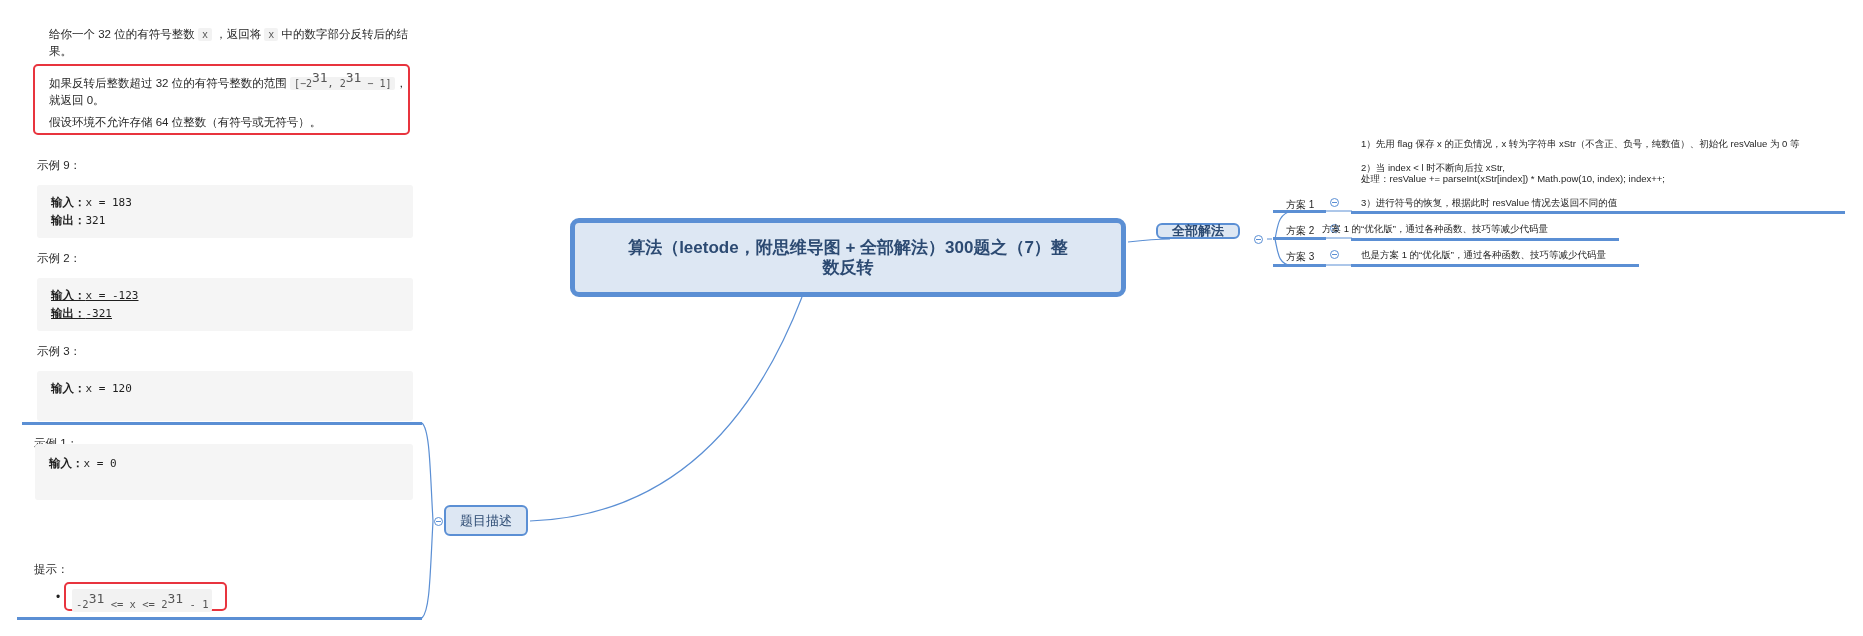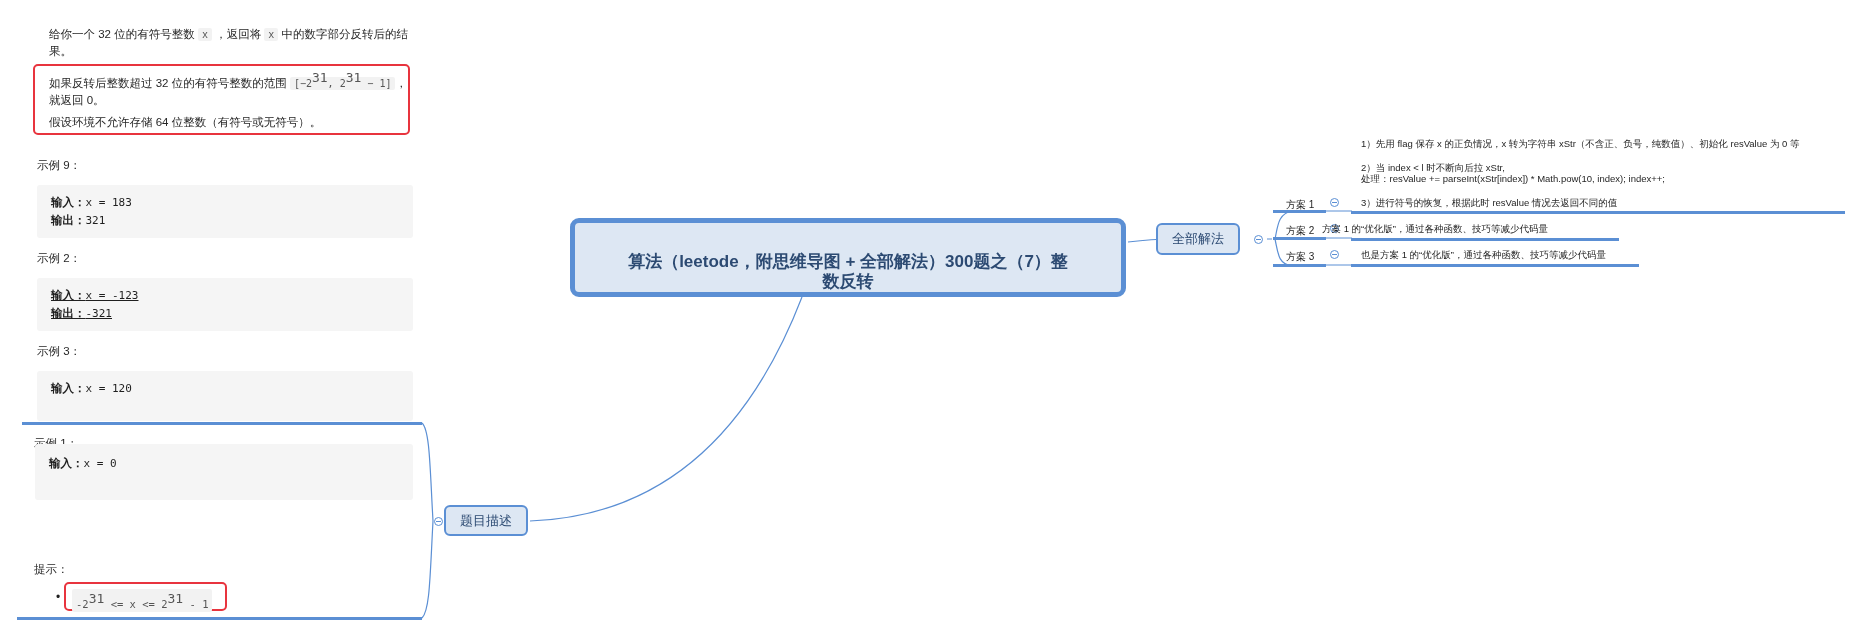--- a/index.html
+++ b/index.html
@@ -18,21 +18,21 @@
   .example-block { background: #f5f5f5; border-radius: 3px; font-size: 11.5px; color: #1f1f1f; }
   .example-block .line { height: 18px; line-height: 18px; }
   .example-block .lbl { font-weight: bold; }
   .example-block .val { font-family: "DejaVu Sans Mono", monospace; font-size: 11px; }
   sup { font-size: 13px; vertical-align: 5px; }
 
   
   .node { background: #dde7f3; border: 2px solid #5b8fd4; border-radius: 6px; box-sizing: border-box;
           display: flex; align-items: center; justify-content: center; color: #2c4a72; }
   .root { border-width: 5px; border-radius: 9px; font-weight: bold; font-size: 17px; text-align: center;
-          line-height: 20px; padding: 0 42px; justify-content: flex-end; }
+          line-height: 20px; padding: 0 42px; }
   .branch { font-size: 13px; }
   .collapse { width: 9px; height: 9px; border: 1px solid #5b8fd4; border-radius: 50%; background: #fff;
               box-sizing: border-box; display: flex; align-items: center; justify-content: center; }
   .collapse::after { content: ""; width: 5px; height: 1px; background: #5b8fd4; display: block; }
   .leaf-label { font-size: 10px; color: #1f1f1f; }
   .note { font-size: 9.5px; line-height: 11px; color: #1f1f1f; white-space: nowrap; }
   .underline { height: 3px; background: #5b8fd4; }
 </style>
 </head>
 <body>
@@ -112,21 +112,21 @@
 <div class="abs collapse" style="left:434px; top:517px;"></div>
 <div class="abs node branch" style="left:444px; top:505px; width:84px; height:31px;">
   <span>题目描述</span>
 </div>
 
 <div class="abs node root" style="left:570px; top:218px; width:556px; height:79px; flex-direction:column;">
   <span>算法（leetode，附思维导图 + 全部解法）300题之（7）整</span>
   <span>数反转</span>
 </div>
 
-<div class="abs node branch" style="left:1156px; top:223px; width:84px; height:32px;">
+<div class="abs node branch" style="left:1156px; top:223px; width:84px; height:16px;font-weight:bold;">
   <span>全部解法</span>
 </div>
 <div class="abs collapse" style="left:1254px; top:235px;"></div>
 
 <div class="abs leaf-label" style="left:1286px; top:198px;">方案 1</div>
 <div class="abs collapse" style="left:1330px; top:198px;"></div>
 <div class="abs leaf-label" style="left:1286px; top:224px;">方案 2</div>
 <div class="abs collapse" style="left:1330px; top:224px;"></div>
 <div class="abs leaf-label" style="left:1286px; top:250px;">方案 3</div>
 <div class="abs collapse" style="left:1330px; top:250px;"></div>

